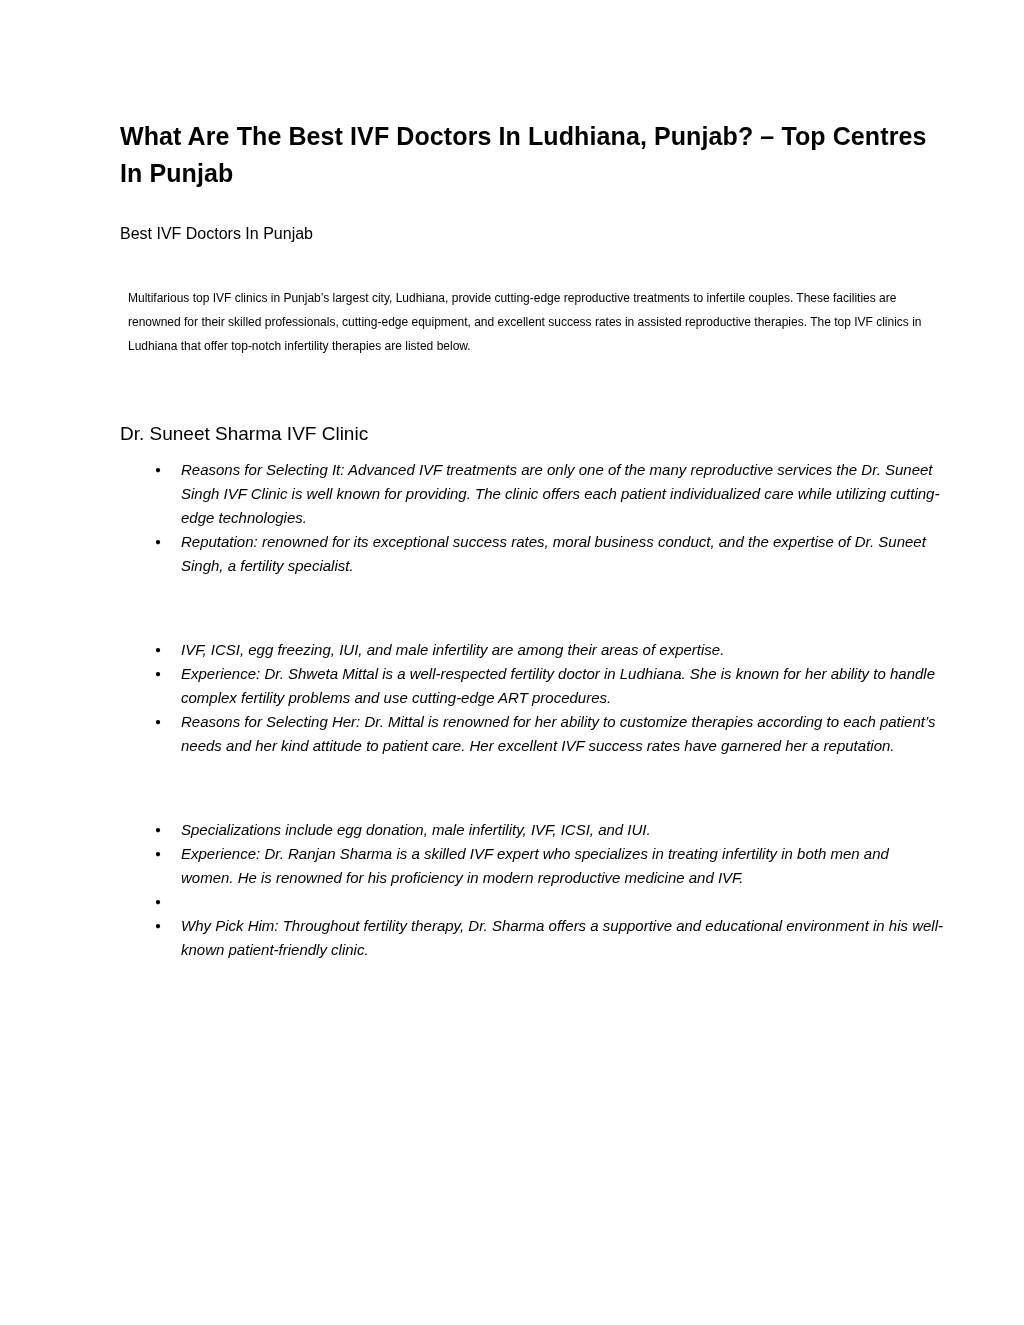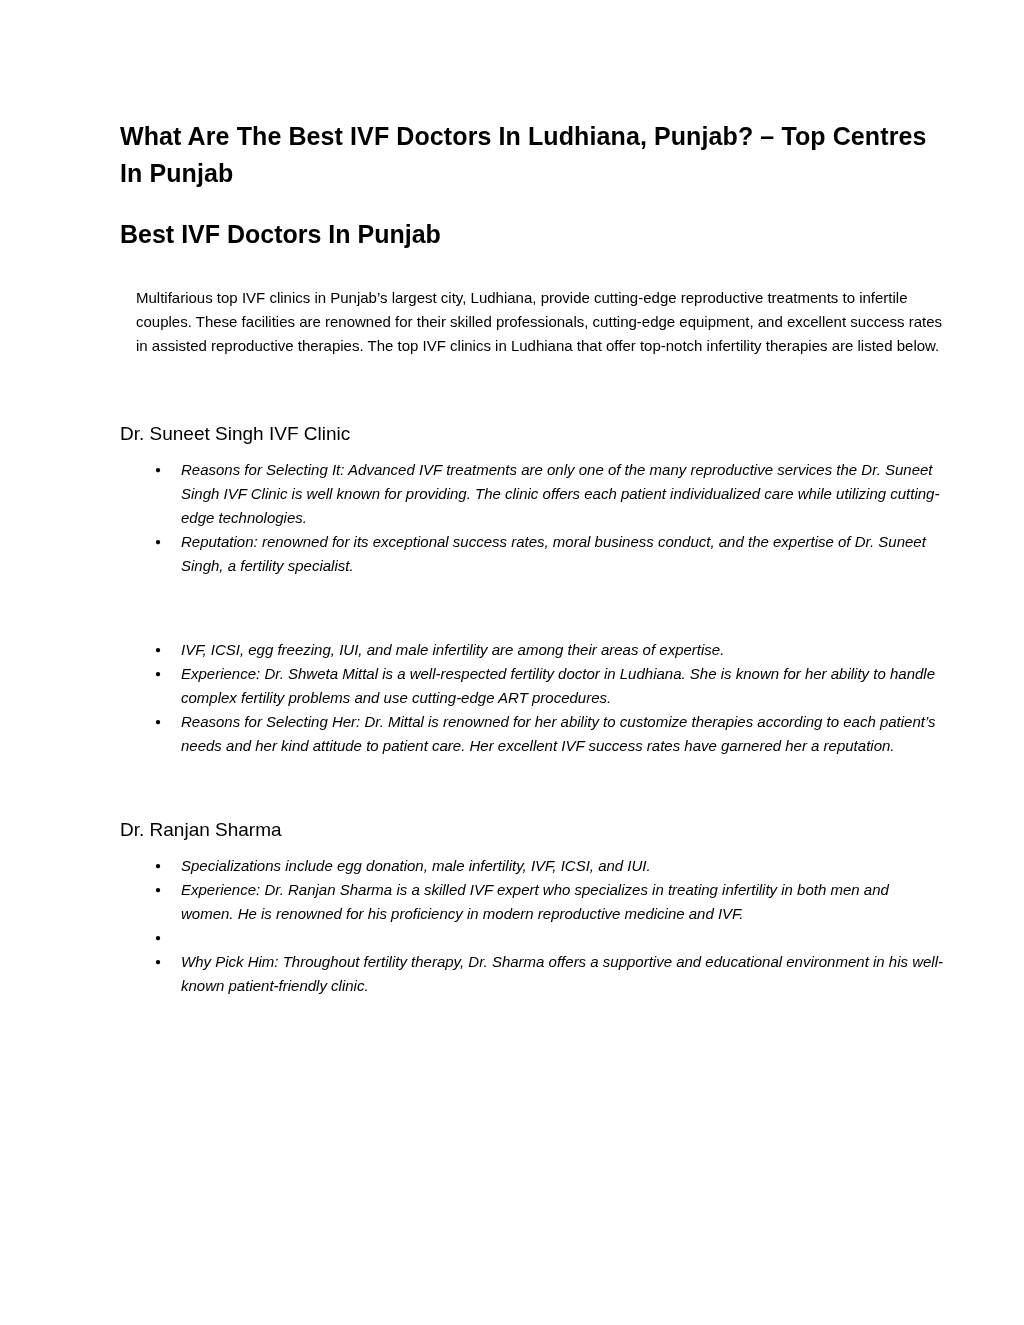--- a/index.html
+++ b/index.html
@@ -19,29 +19,29 @@
     overflow: hidden;
   }
   .doc-title {
     font-size: 25px;
     font-weight: 700;
     line-height: 37px;
     margin: 0 0 30px 0;
     letter-spacing: 0.1px;
   }
   .doc-subtitle {
-    font-size: 25px;
-    font-weight: 700;
+    font-size: 16px;
+    font-weight: 400;
     line-height: 24px;
     margin: 0 0 40px 0;
   }
   .intro {
-    font-size: 15px;
+    font-size: 12px;
     line-height: 24px;
-    margin: 0 0 64px 16px;
+    margin: 0 0 64px 8px;
   }
   .section { margin: 0 0 60px 0; }
   .section-heading {
     font-size: 19px;
     font-weight: 400;
     line-height: 24px;
     margin: 0 0 12px 0;
   }
   ul.bullets {
     list-style: none;
@@ -67,21 +67,21 @@
 
 <div class="page">
 
   <h1 class="doc-title">What Are The Best IVF Doctors In Ludhiana, Punjab? – Top Centres In Punjab</h1>
 
   <h2 class="doc-subtitle">Best IVF Doctors In Punjab</h2>
 
   <p class="intro">Multifarious top IVF clinics in Punjab’s largest city, Ludhiana, provide cutting-edge reproductive treatments to infertile couples. These facilities are renowned for their skilled professionals, cutting-edge equipment, and excellent success rates in assisted reproductive therapies. The top IVF clinics in Ludhiana that offer top-notch infertility therapies are listed below.</p>
 
   <div class="section">
-    <h3 class="section-heading">Dr. Suneet Singh IVF Clinic</h3>
+    <h3 class="section-heading">Dr. Suneet Sharma IVF Clinic</h3>
     <ul class="bullets">
       <li>
         <span class="marker">●</span>
         <span class="bullet-text">Reasons for Selecting It: Advanced IVF treatments are only one of the many reproductive services the Dr. Suneet Singh IVF Clinic is well known for providing. The clinic offers each patient individualized care while utilizing cutting-edge technologies.</span>
       </li>
       <li>
         <span class="marker">●</span>
         <span class="bullet-text">Reputation: renowned for its exceptional success rates, moral business conduct, and the expertise of Dr. Suneet Singh, a fertility specialist.</span>
       </li>
     </ul>
@@ -98,21 +98,20 @@
         <span class="bullet-text">Experience: Dr. Shweta Mittal is a well-respected fertility doctor in Ludhiana. She is known for her ability to handle complex fertility problems and use cutting-edge ART procedures.</span>
       </li>
       <li>
         <span class="marker">●</span>
         <span class="bullet-text">Reasons for Selecting Her: Dr. Mittal is renowned for her ability to customize therapies according to each patient’s needs and her kind attitude to patient care. Her excellent IVF success rates have garnered her a reputation.</span>
       </li>
     </ul>
   </div>
 
   <div class="section">
-    <h3 class="section-heading">Dr. Ranjan Sharma</h3>
     <ul class="bullets">
       <li>
         <span class="marker">●</span>
         <span class="bullet-text">Specializations include egg donation, male infertility, IVF, ICSI, and IUI.</span>
       </li>
       <li>
         <span class="marker">●</span>
         <span class="bullet-text">Experience: Dr. Ranjan Sharma is a skilled IVF expert who specializes in treating infertility in both men and women. He is renowned for his proficiency in modern reproductive medicine and IVF.</span>
       </li>
       <li>

